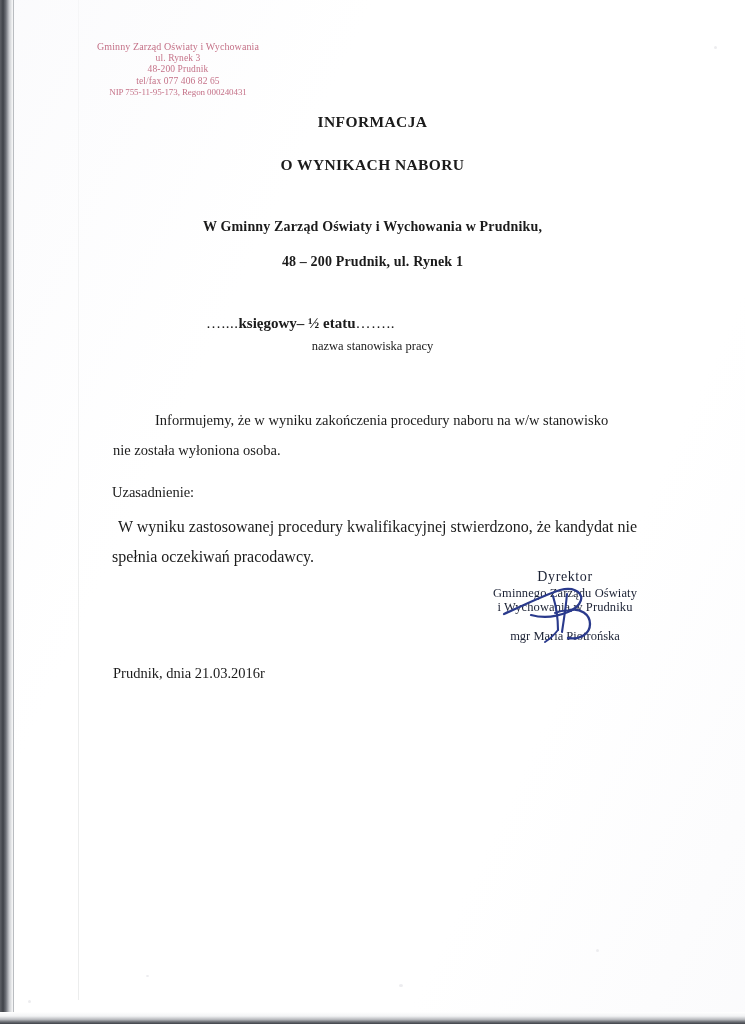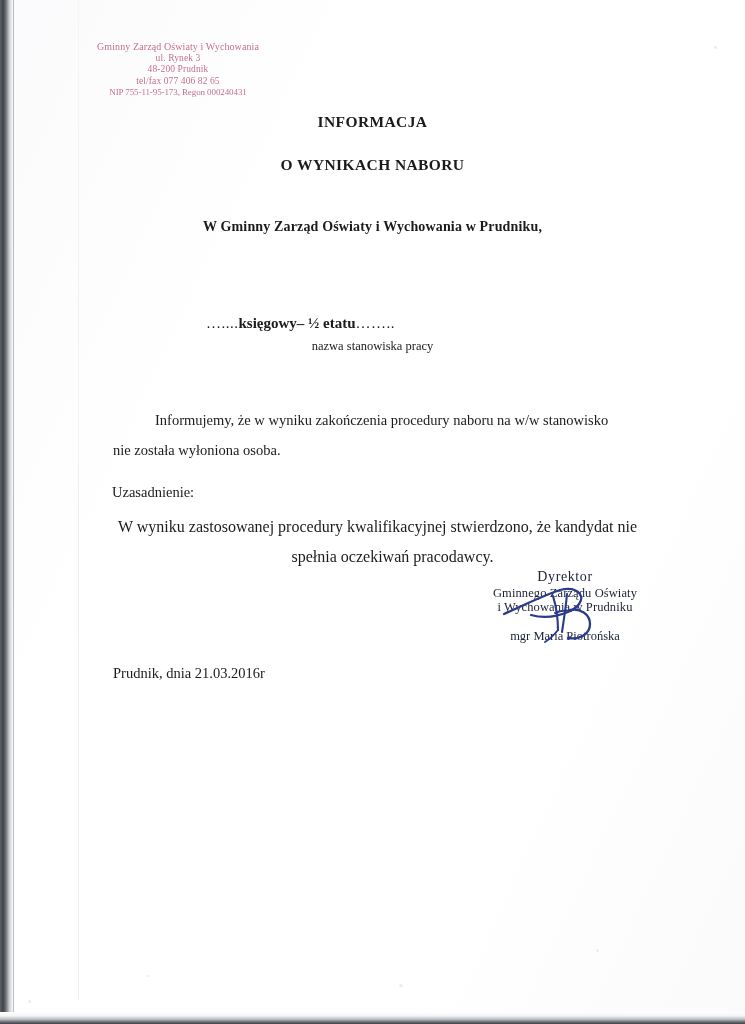--- a/index.html
+++ b/index.html
@@ -148,21 +148,21 @@
     left: 112px; top: 484px;
     font-size: 14.5px;
   }
   .reason-body {
     position: absolute;
     left: 118px; top: 512px;
     width: 555px;
     font-size: 16px;
     line-height: 30px;
   }
-  .reason-body .l2 { margin-left: -6px; display: block; text-align: center; }
+  .reason-body .l2 { margin-left: -6px; display: block; }
 
   
   .sign-stamp {
     position: absolute;
     left: 470px;
     top: 570px;
     width: 190px;
     text-align: center;
     color: #0f172a;
     font-family: "Liberation Serif", serif;
@@ -227,20 +227,21 @@
     <div class="l5">NIP 755-11-95-173, Regon 000240431</div>
   </div>
 
   <div class="doc-title">
     <span class="t1">INFORMACJA</span>
     <span class="t2">O WYNIKACH NABORU</span>
   </div>
 
   <div class="addressee">
     <span class="a1">W Gminny Zarząd Oświaty i Wychowania w Prudniku,</span>
+    <span class="a2">48 – 200 Prudnik, ul. Rynek 1</span>
   </div>
 
   <div class="position-line">
     <span class="dots">…....</span><span class="pos">księgowy– ½ etatu</span><span class="dots">……..</span>
   </div>
   <div class="position-caption">nazwa stanowiska pracy</div>
 
   <div class="body-par">
     <span class="indent">Informujemy, że w wyniku   zakończenia procedury naboru na w/w stanowisko</span><br>
     <span>nie została wyłoniona osoba.</span>

